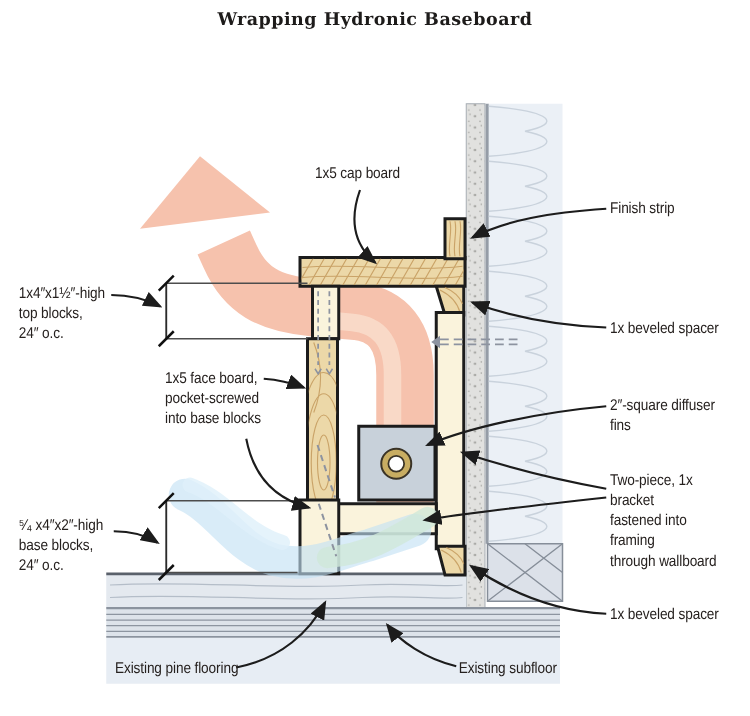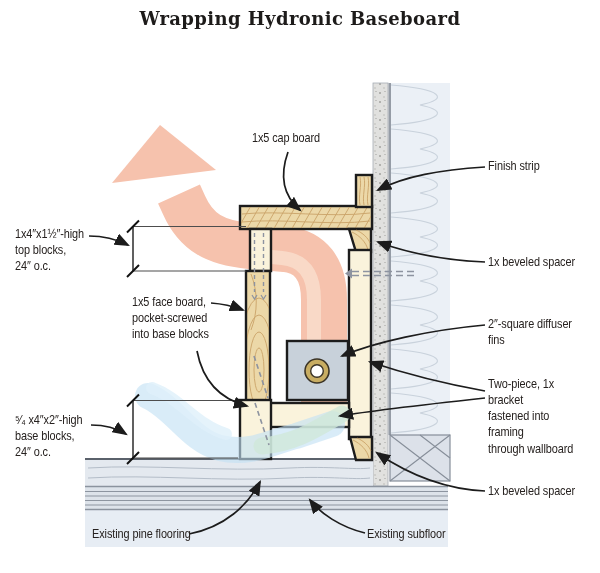--- a/index.html
+++ b/index.html
@@ -1,21 +1,21 @@
 <!DOCTYPE html>
 <html style="--wood: #ecd8a8; --wood-grain: #c49a5d; --cream: #faf3dc; --salmon: #f6c2ad; --salmon-light: #fadbca; --cool: #c2e1f3; --cool-light: #dff0fa; --teal: #cfe8d9; --diffuser: #c8d1da; --brass: #c8ad62; --wallboard: #e1e1df; --speckle: #a3a39f; --insulation: #ebf0f6; --ins-line: #c9d2dc; --line-gray: #959ca6; --floor-pine: #e4e9ef; --floor-sub: #dde3ea; --floor-pale: #e7edf4; --floor-line: #8b939e; --ink: #1c1c1c;"><head>
 <meta charset="utf-8">
 <style>
   html,body{margin:0;padding:0;background:#fff;}
   #stage{position:relative;width:600px;height:573px;background:#fff;overflow:hidden;
          font-family:"Liberation Sans",sans-serif;}
   #stage svg{position:absolute;left:0;top:0;}
   .title{position:absolute;left:0;top:8px;width:600px;text-align:center;
          font-family:"DejaVu Serif","Liberation Serif",serif;font-weight:bold;
-         font-size:18px;letter-spacing:.4px;color:#1d1b1a;}
+         font-size:14px;letter-spacing:.4px;color:#1d1b1a;}
   .lbl{position:absolute;font-size:12.4px;line-height:1.3;color:#26211f;
        white-space:pre-line;transform:scaleX(.88);transform-origin:0 0;
        letter-spacing:-.1px;}
 </style>
 </head>
 <body>
 
 <div id="stage">
 
 <svg width="600" height="573" viewBox="0 0 600 573">

